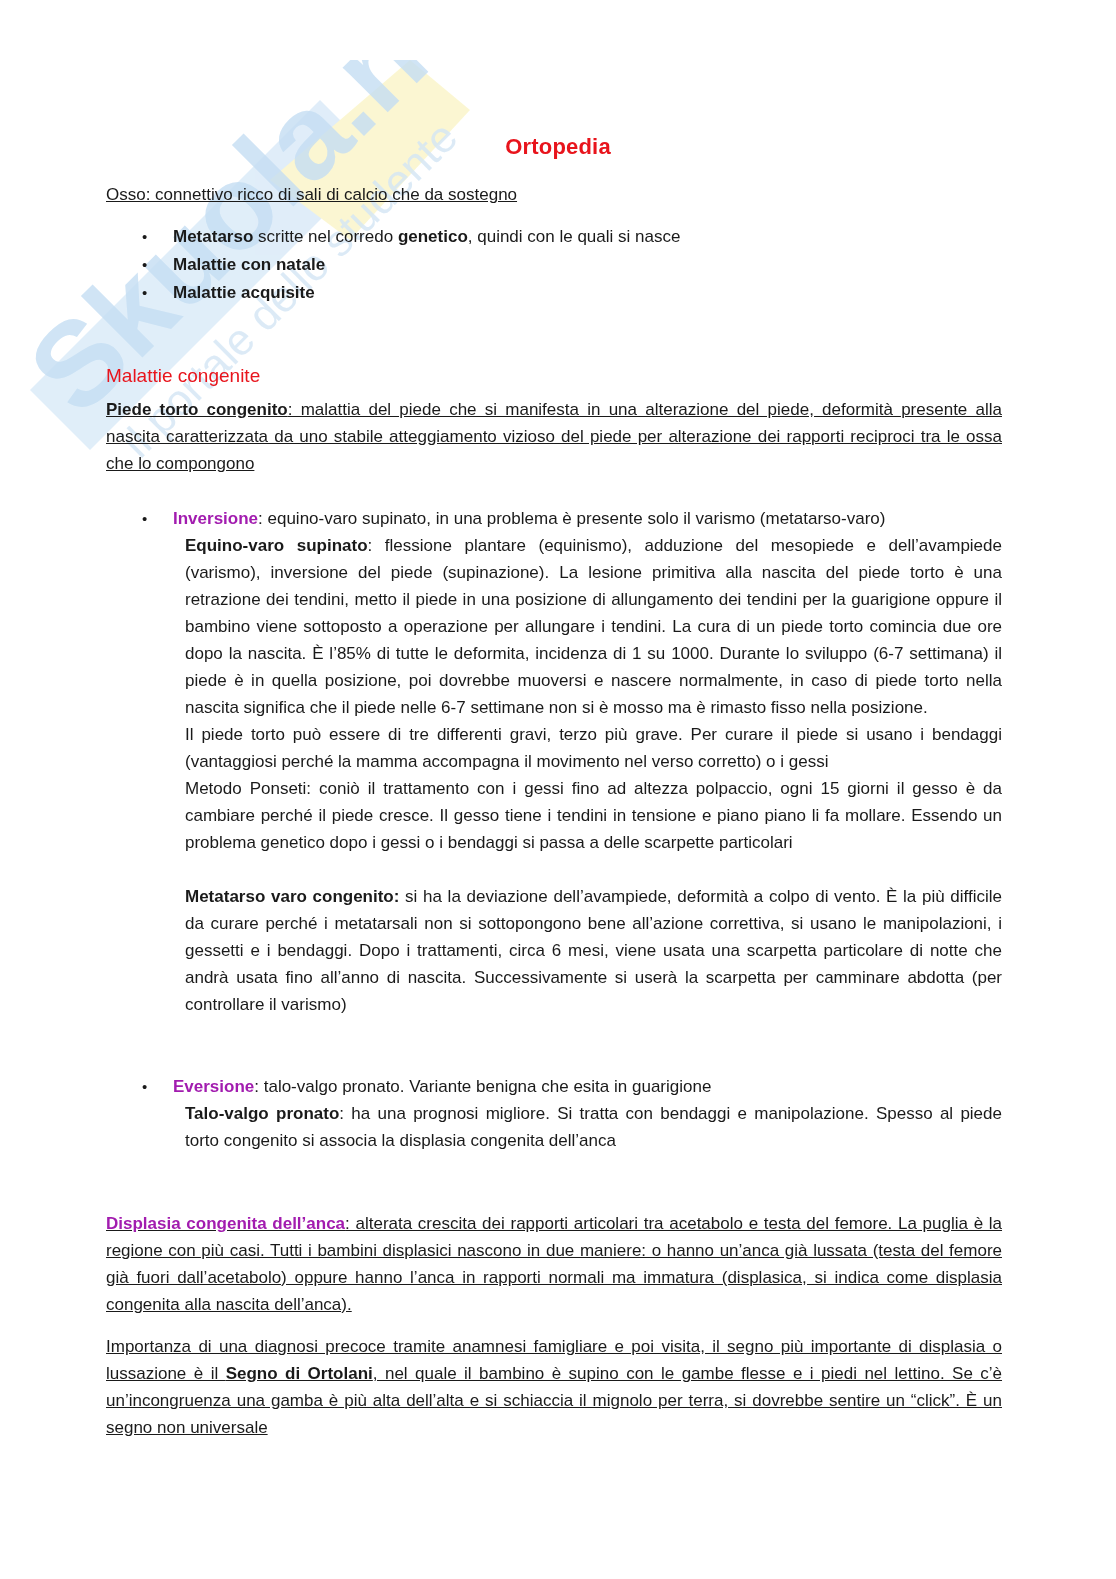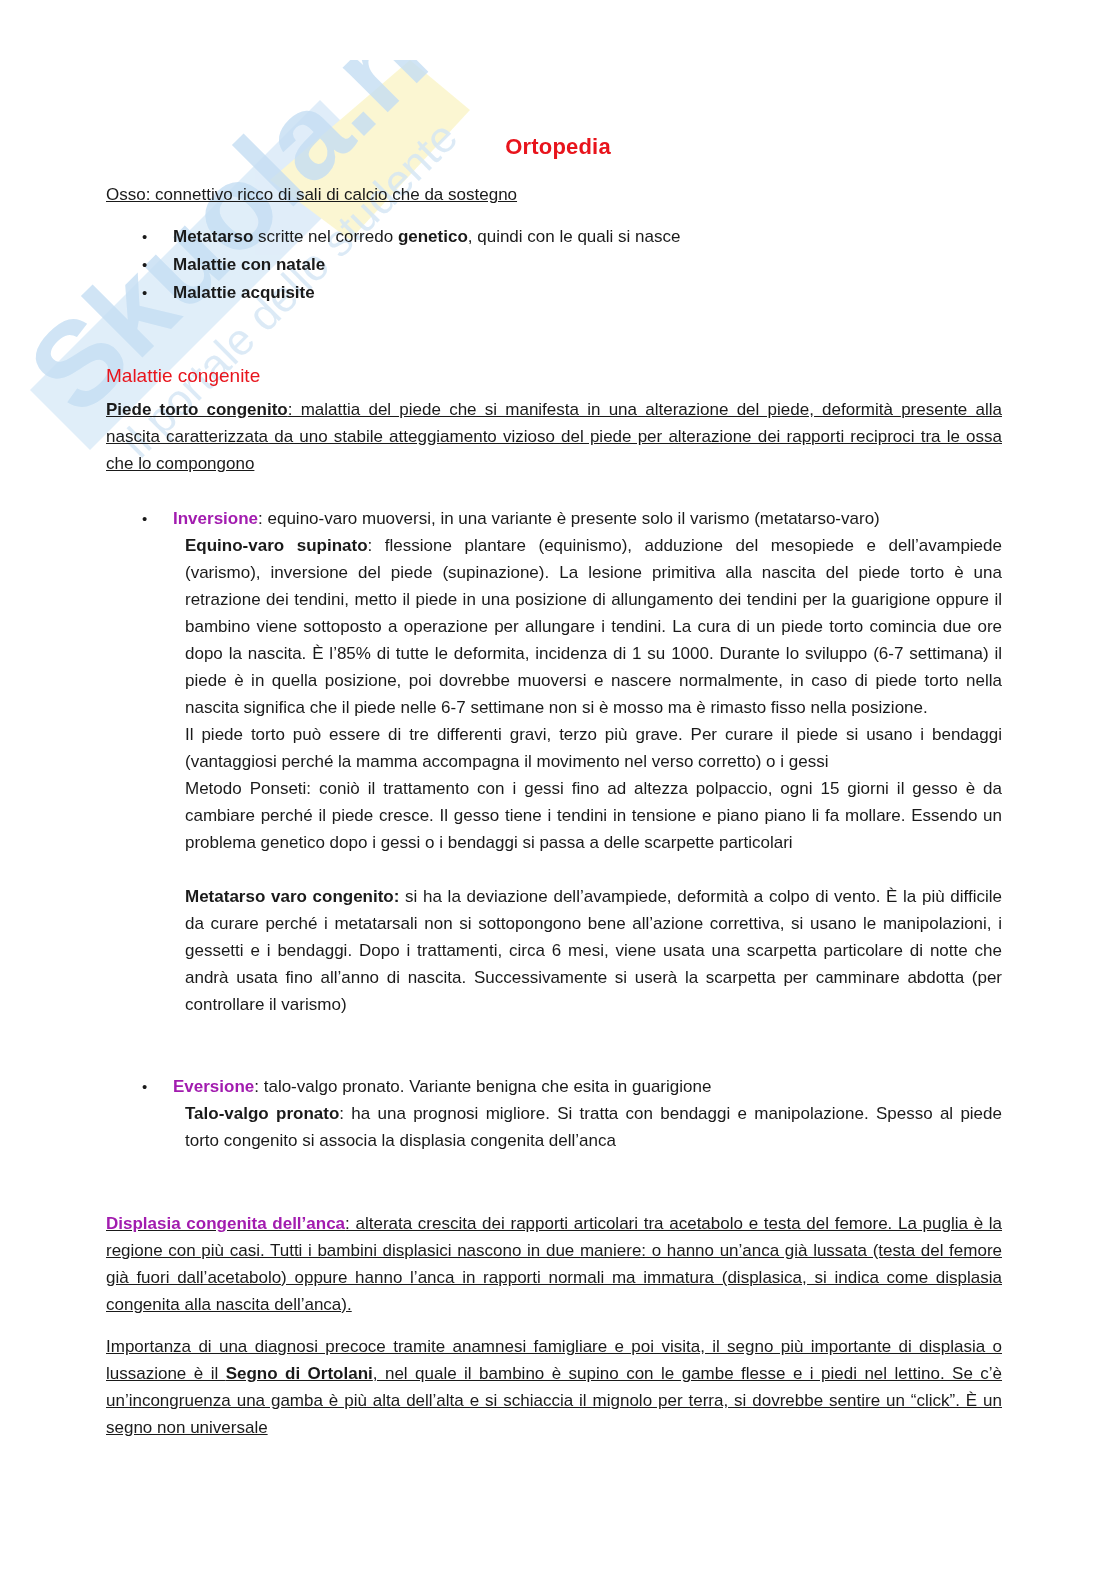--- a/index.html
+++ b/index.html
@@ -143,21 +143,21 @@
   <div class="section-heading">Malattie congenite</div>
 
   <div class="para piede">
     <span class="b">Piede torto congenito</span><span>: malattia del piede che si manifesta in una alterazione del piede, deformità presente alla nascita caratterizzata da uno stabile atteggiamento vizioso del piede per alterazione dei rapporti reciproci tra le ossa che lo compongono</span>
   </div>
 
   <div class="inv-block inv">
     <div class="item">
       <span class="bullet">•</span>
       <div>
-        <span class="red">Inversione</span><span>: equino-varo muoversi, in una variante è presente solo il varismo (metatarso-varo)</span>
+        <span class="red">Inversione</span><span>: equino-varo supinato, in una problema è presente solo il varismo (metatarso-varo)</span>
       </div>
       <div class="justify-line">
         <span class="b">Equino-varo supinato</span><span>: flessione plantare (equinismo), adduzione del mesopiede e dell’avampiede (varismo), inversione del piede (supinazione). La lesione primitiva alla nascita del piede torto è una retrazione dei tendini, metto il piede in una posizione di allungamento dei tendini per la guarigione oppure il bambino viene sottoposto a operazione per allungare i tendini. La cura di un piede torto comincia due ore dopo la nascita. È l’85% di tutte le deformita, incidenza di 1 su 1000. Durante lo sviluppo (6-7 settimana) il piede è in quella posizione, poi dovrebbe muoversi e nascere normalmente, in caso di piede torto nella nascita significa che il piede nelle 6-7 settimane non si è mosso ma è rimasto fisso nella posizione.</span>
       </div>
       <div class="justify-line">Il piede torto può essere di tre differenti gravi, terzo più grave. Per curare il piede si usano i bendaggi (vantaggiosi perché la mamma accompagna il movimento nel verso corretto) o i gessi</div>
       <div class="justify-line">Metodo Ponseti: coniò il trattamento con i gessi fino ad altezza polpaccio, ogni 15 giorni il gesso è da cambiare perché il piede cresce. Il gesso tiene i tendini in tensione e piano piano li fa mollare. Essendo un problema genetico dopo i gessi o i bendaggi si passa a delle scarpette particolari</div>
       <div class="spacer"></div>
       <div class="justify-line">
         <span class="b">Metatarso varo congenito:</span><span> si ha la deviazione dell’avampiede, deformità a colpo di vento. È la più difficile da curare perché i metatarsali non si sottopongono bene all’azione correttiva, si usano le manipolazioni, i gessetti e i bendaggi. Dopo i trattamenti, circa 6 mesi, viene usata una scarpetta particolare di notte che andrà usata fino all’anno di nascita. Successivamente si userà la scarpetta per camminare abdotta (per controllare il varismo)</span>
       </div>

